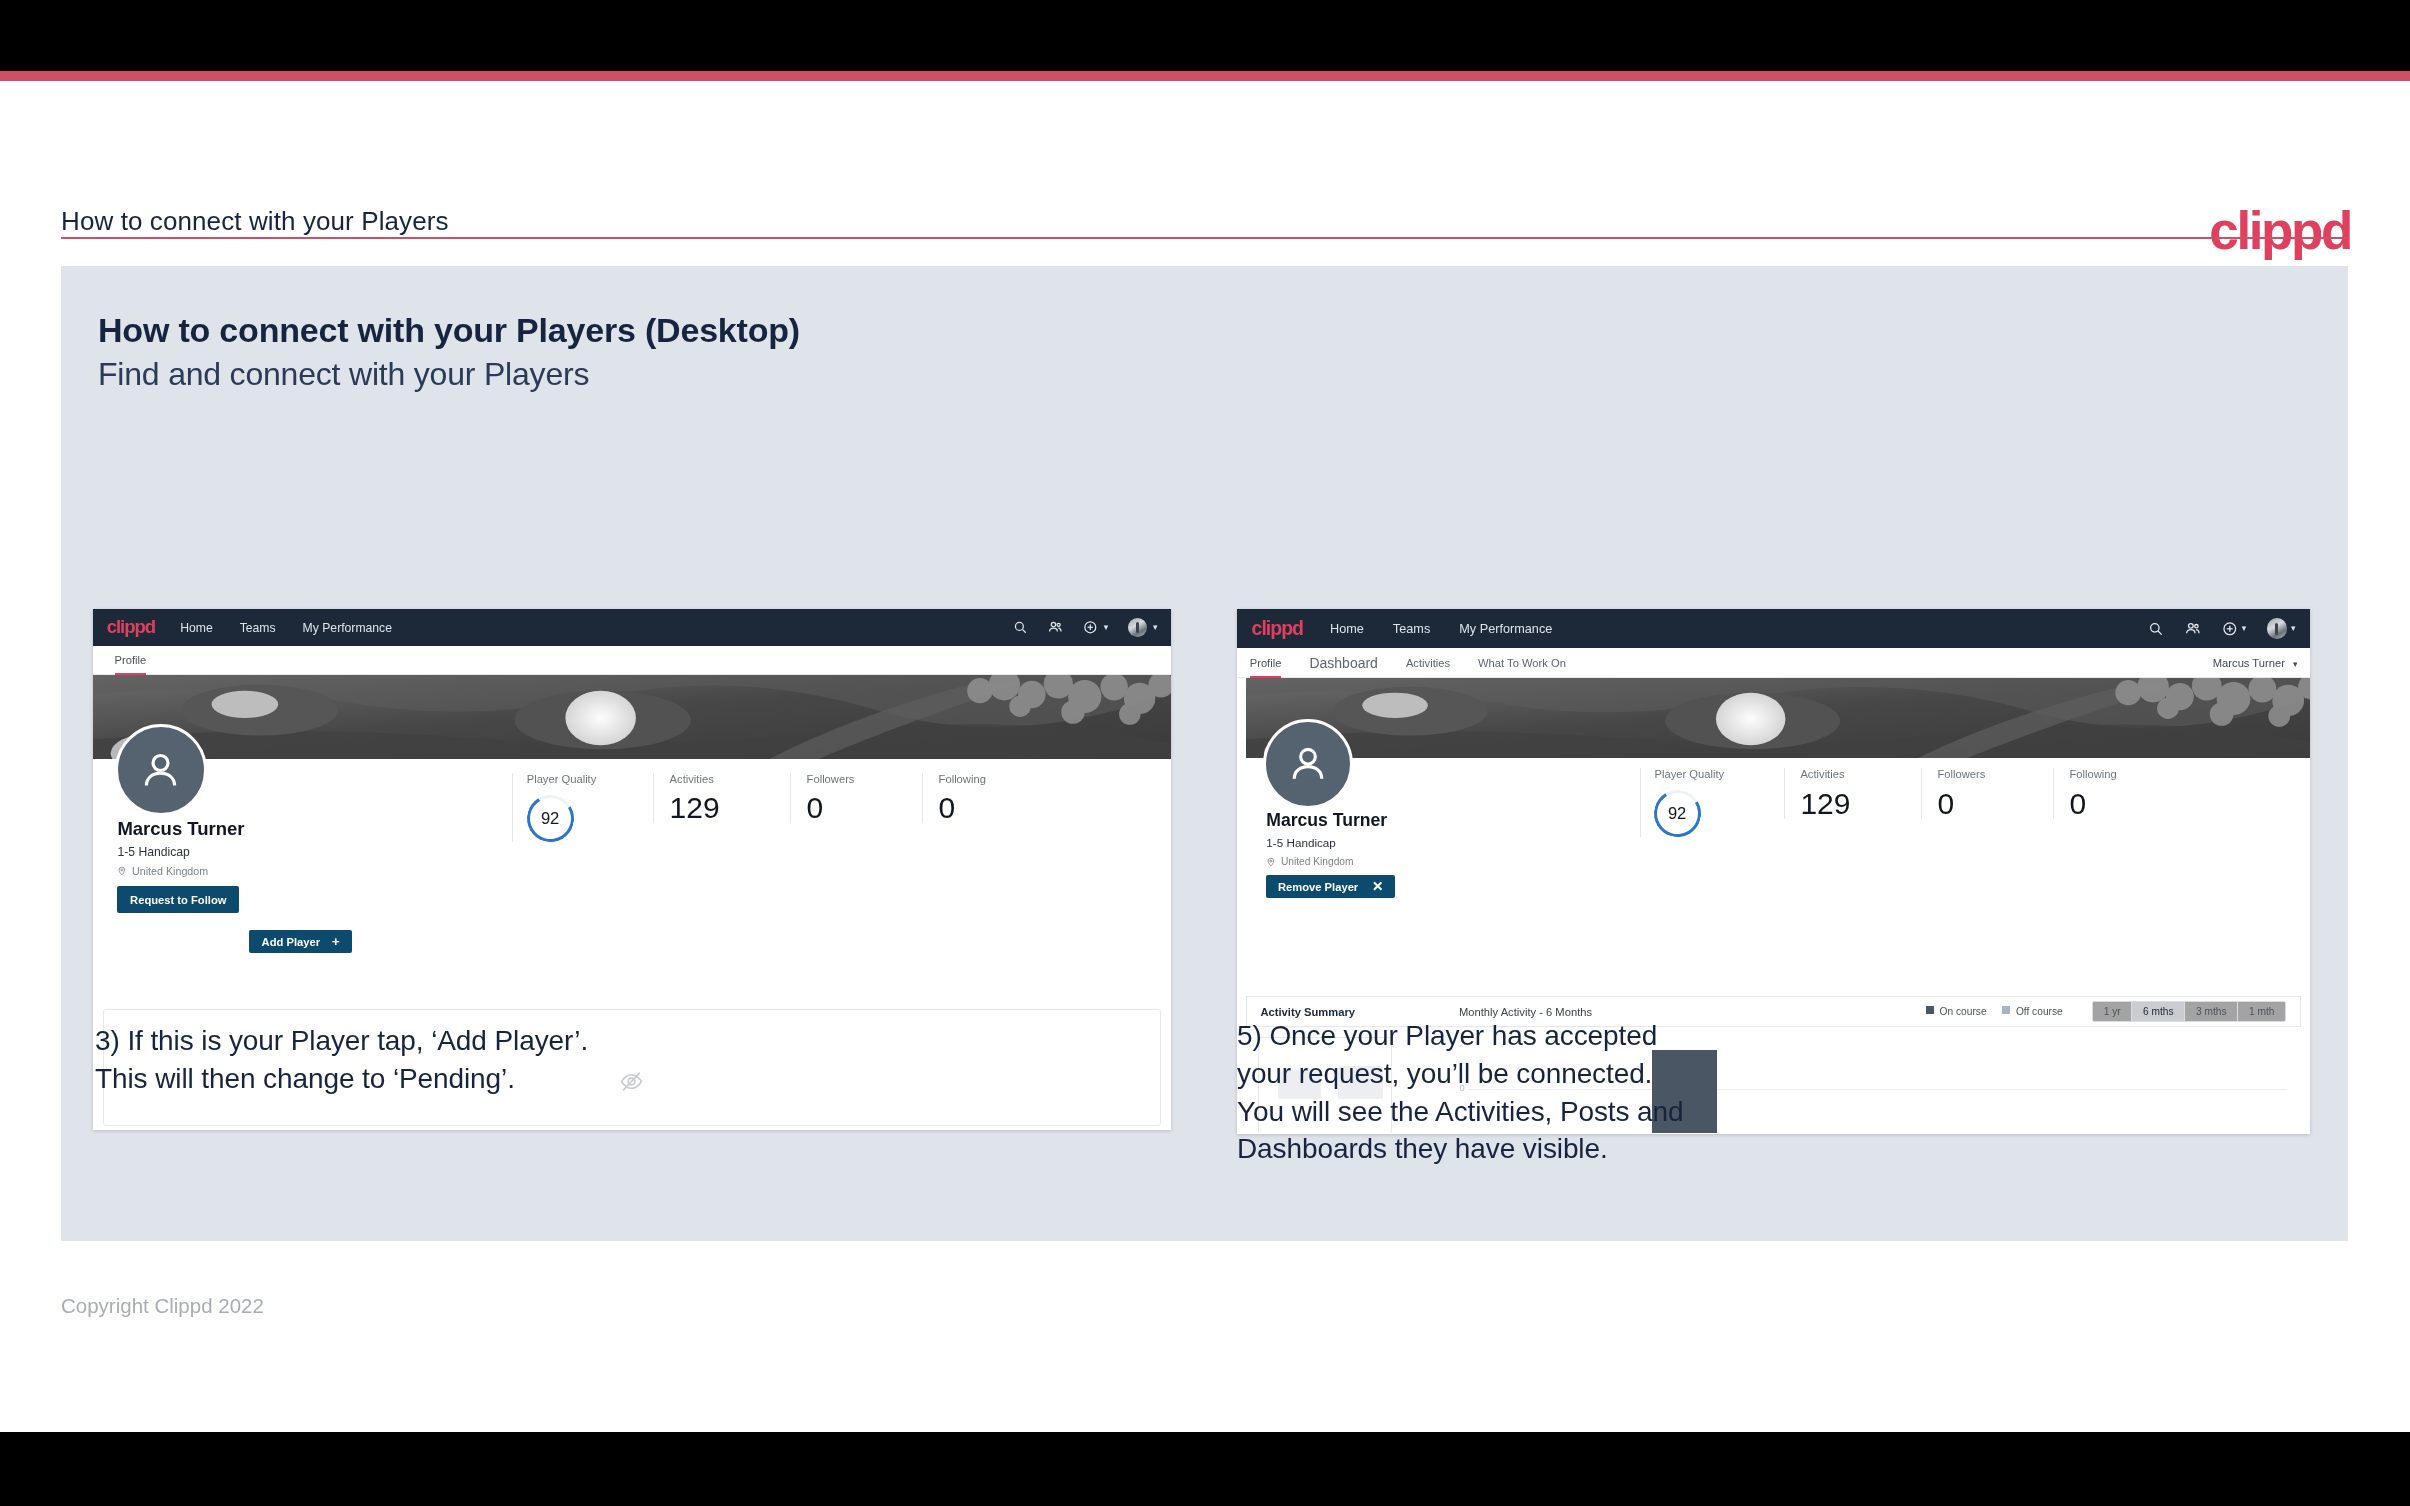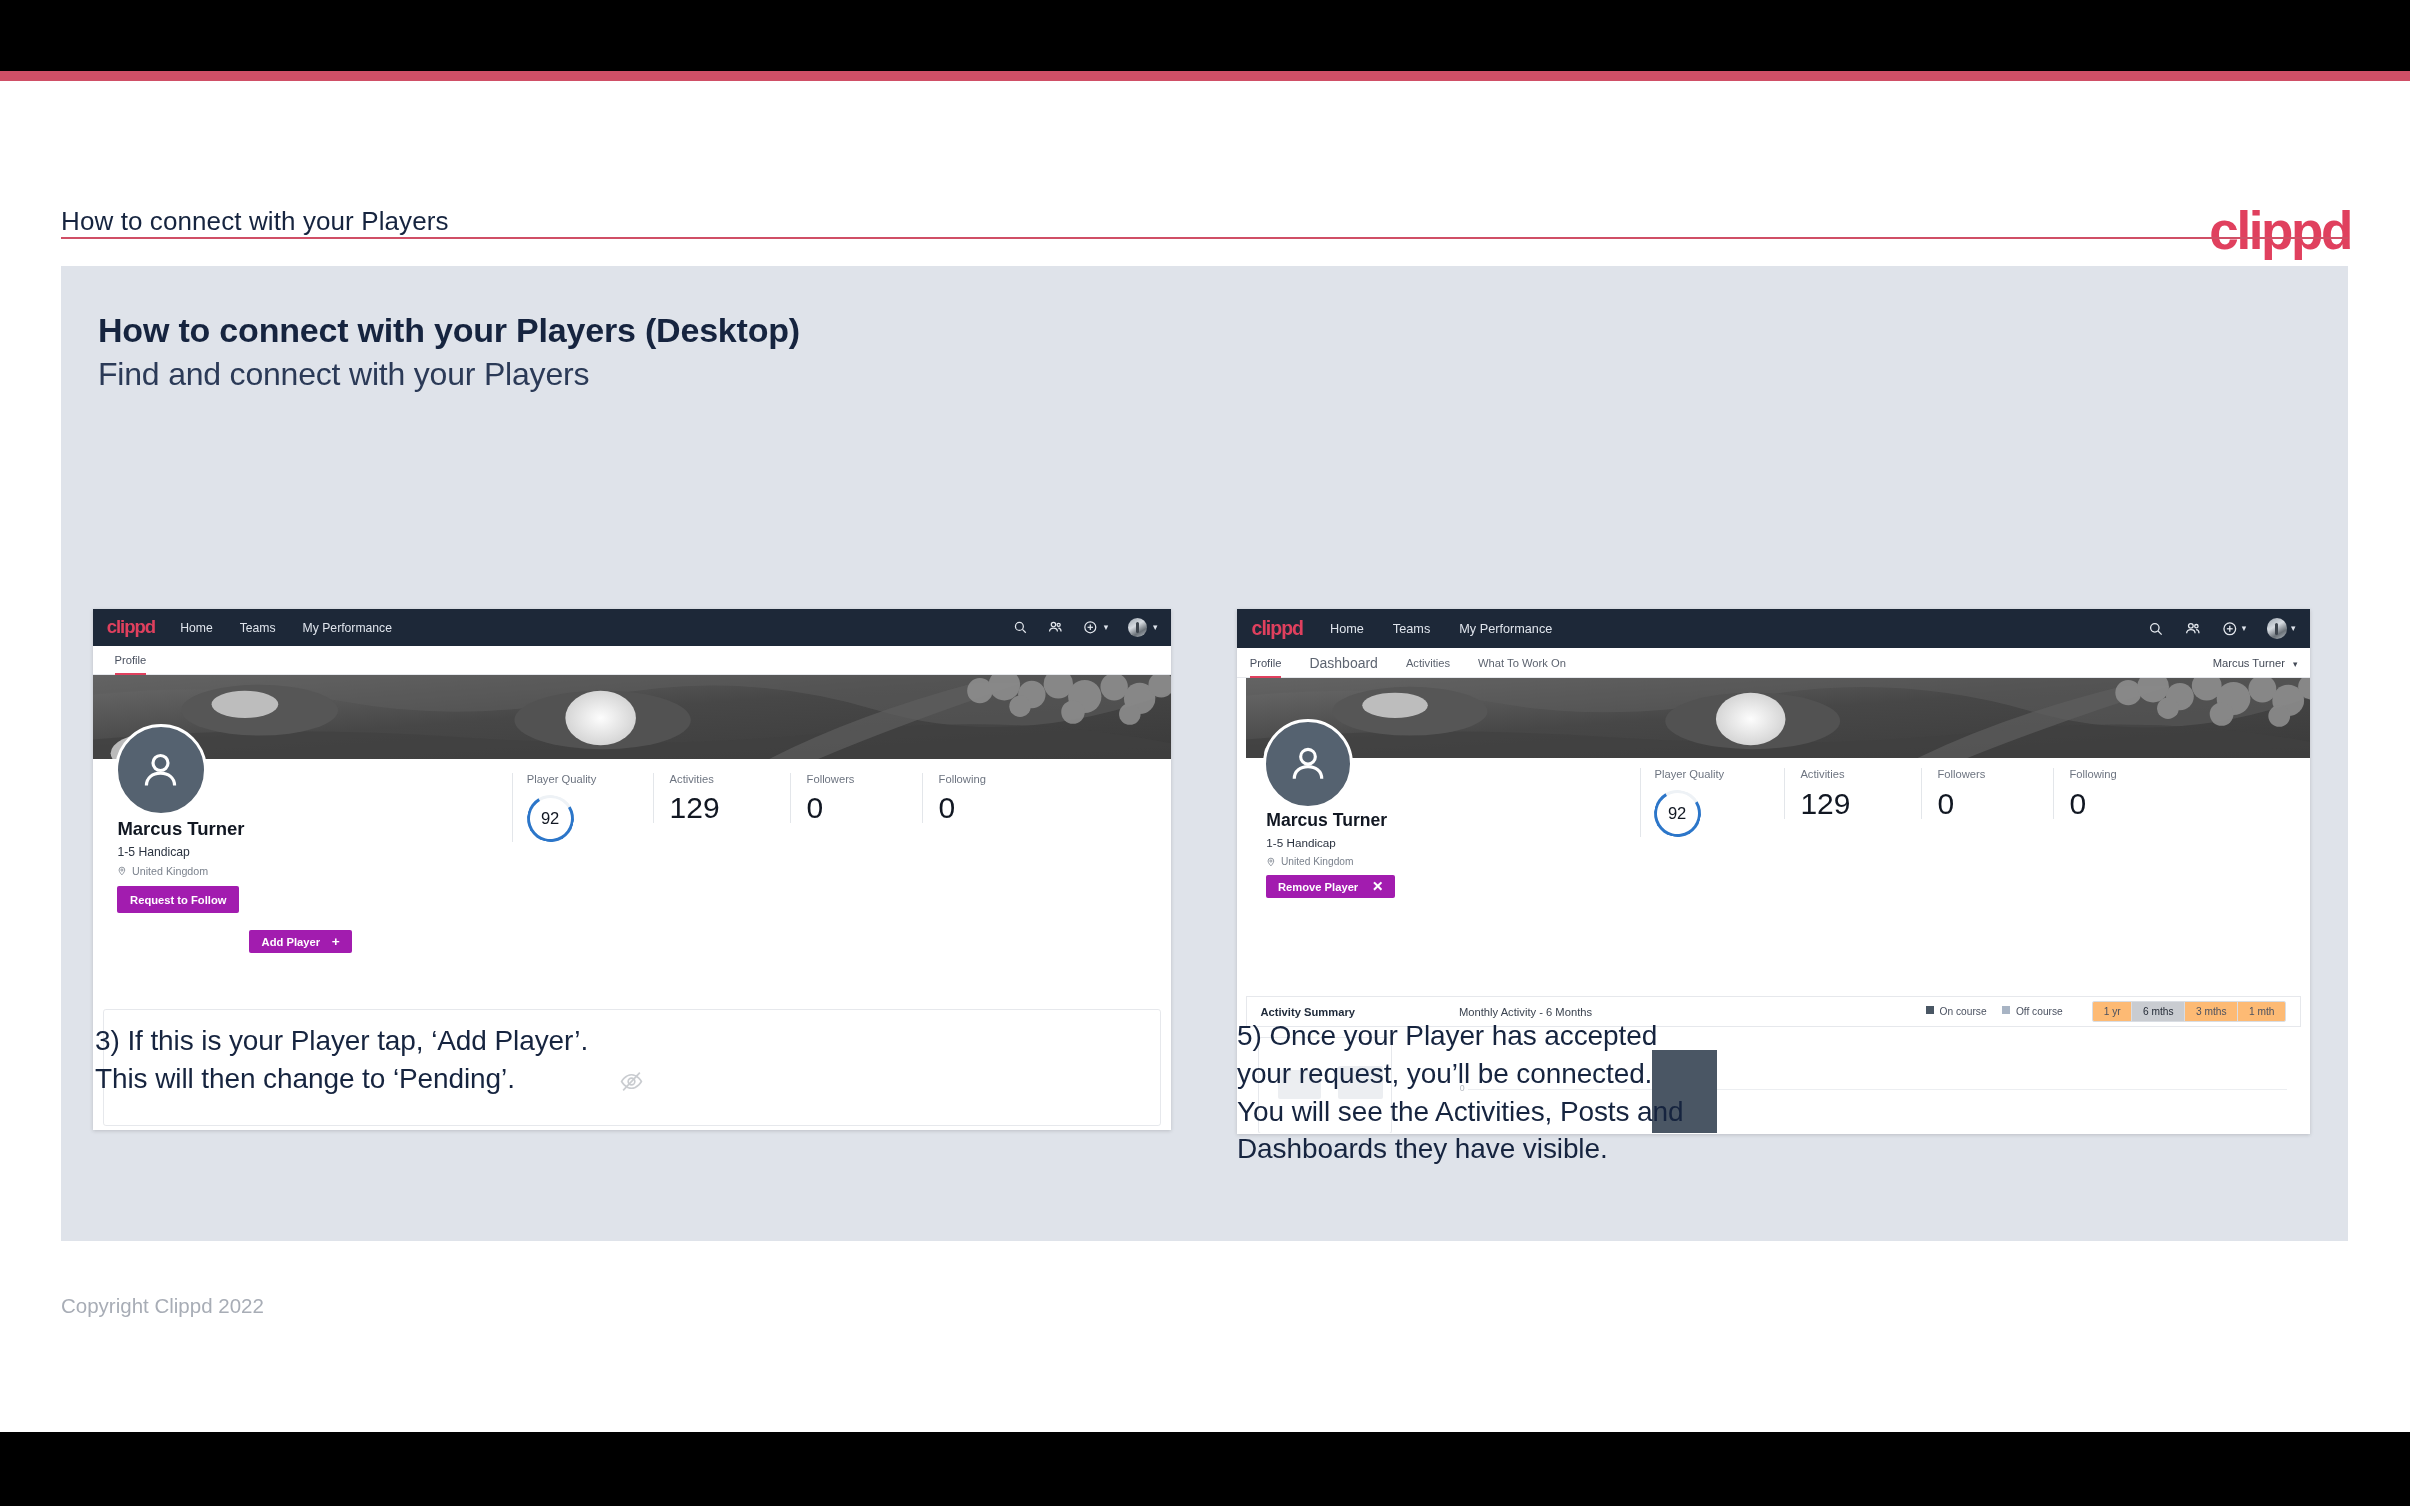--- a/index.html
+++ b/index.html
@@ -111,21 +111,21 @@
     background:#556270; border:3.9px solid #fff;
     display:flex; align-items:center; justify-content:center;
   }
   .avatar-big svg { display:block; }
   .profile-name { position:absolute; font-weight:bold; color:#111722; white-space:nowrap; }
   .profile-handicap { position:absolute; color:#2b3340; white-space:nowrap; }
   .profile-loc { position:absolute; display:flex; align-items:center; color:#7b828d; white-space:nowrap; }
   .profile-loc svg { display:block; }
   .btn-row { position:absolute; display:flex; }
   .btn-dark {
-    background:#a21caf; color:#fff; border:none;
+    background:#0c4a6e; color:#fff; border:none;
     display:flex; align-items:center; justify-content:center;
     white-space:nowrap; cursor:pointer; border-radius:2px;
   }
 
   
   .stats { position:absolute; display:flex; align-items:flex-start;justify-content:flex-end; }
   .stat { position:relative; display:flex; flex-direction:column; }
   .stat + .stat { border-left:1px solid #e3e6ea; }
   .stat-label { color:#6d7480; white-space:nowrap; }
   .stat-value { color:#111722; font-weight:400; line-height:1; }
@@ -146,21 +146,21 @@
   .activity-strip {
     position:absolute; background:#fff; border:1px solid #e6e8ec;
     display:flex; align-items:center;
   }
   .as-title { color:#1d2838; white-space:nowrap; }
   .as-sub { color:#3a424f; white-space:nowrap; }
   .as-legend { margin-left:auto; display:flex; align-items:center; }
   .legend-item { display:flex; align-items:flex-start; color:#4a5160; white-space:nowrap; }
   .legend-swatch { display:inline-block; }
   .range-group { display:flex; border:1px solid #d9dde3; border-radius:2px; overflow:hidden; }
-  .range-btn { color:#4a5160; white-space:nowrap; background:#fdba74; border-right:1px solid #d9dde3; }
+  .range-btn { color:#4a5160; white-space:nowrap; background:#a3a3a3; border-right:1px solid #d9dde3; }
   .range-btn:last-child { border-right:none; }
   .range-btn.active { background:#c9ccd1; color:#242b36; }
 
   .activity-body { position:absolute; background:#fff; overflow:hidden; }
   .ab-box { position:absolute; border:1px solid #e6e8ec; border-radius:2.9px; background:#fff; }
   .ab-skel { position:absolute; background:#eceef1; border-radius:2px; }
   .ab-bar { position:absolute; background:#4a5664; }
   .ab-zero { position:absolute; color:#b4b9c0; }
   .ab-axis { position:absolute; background:#eceef1; }
 

